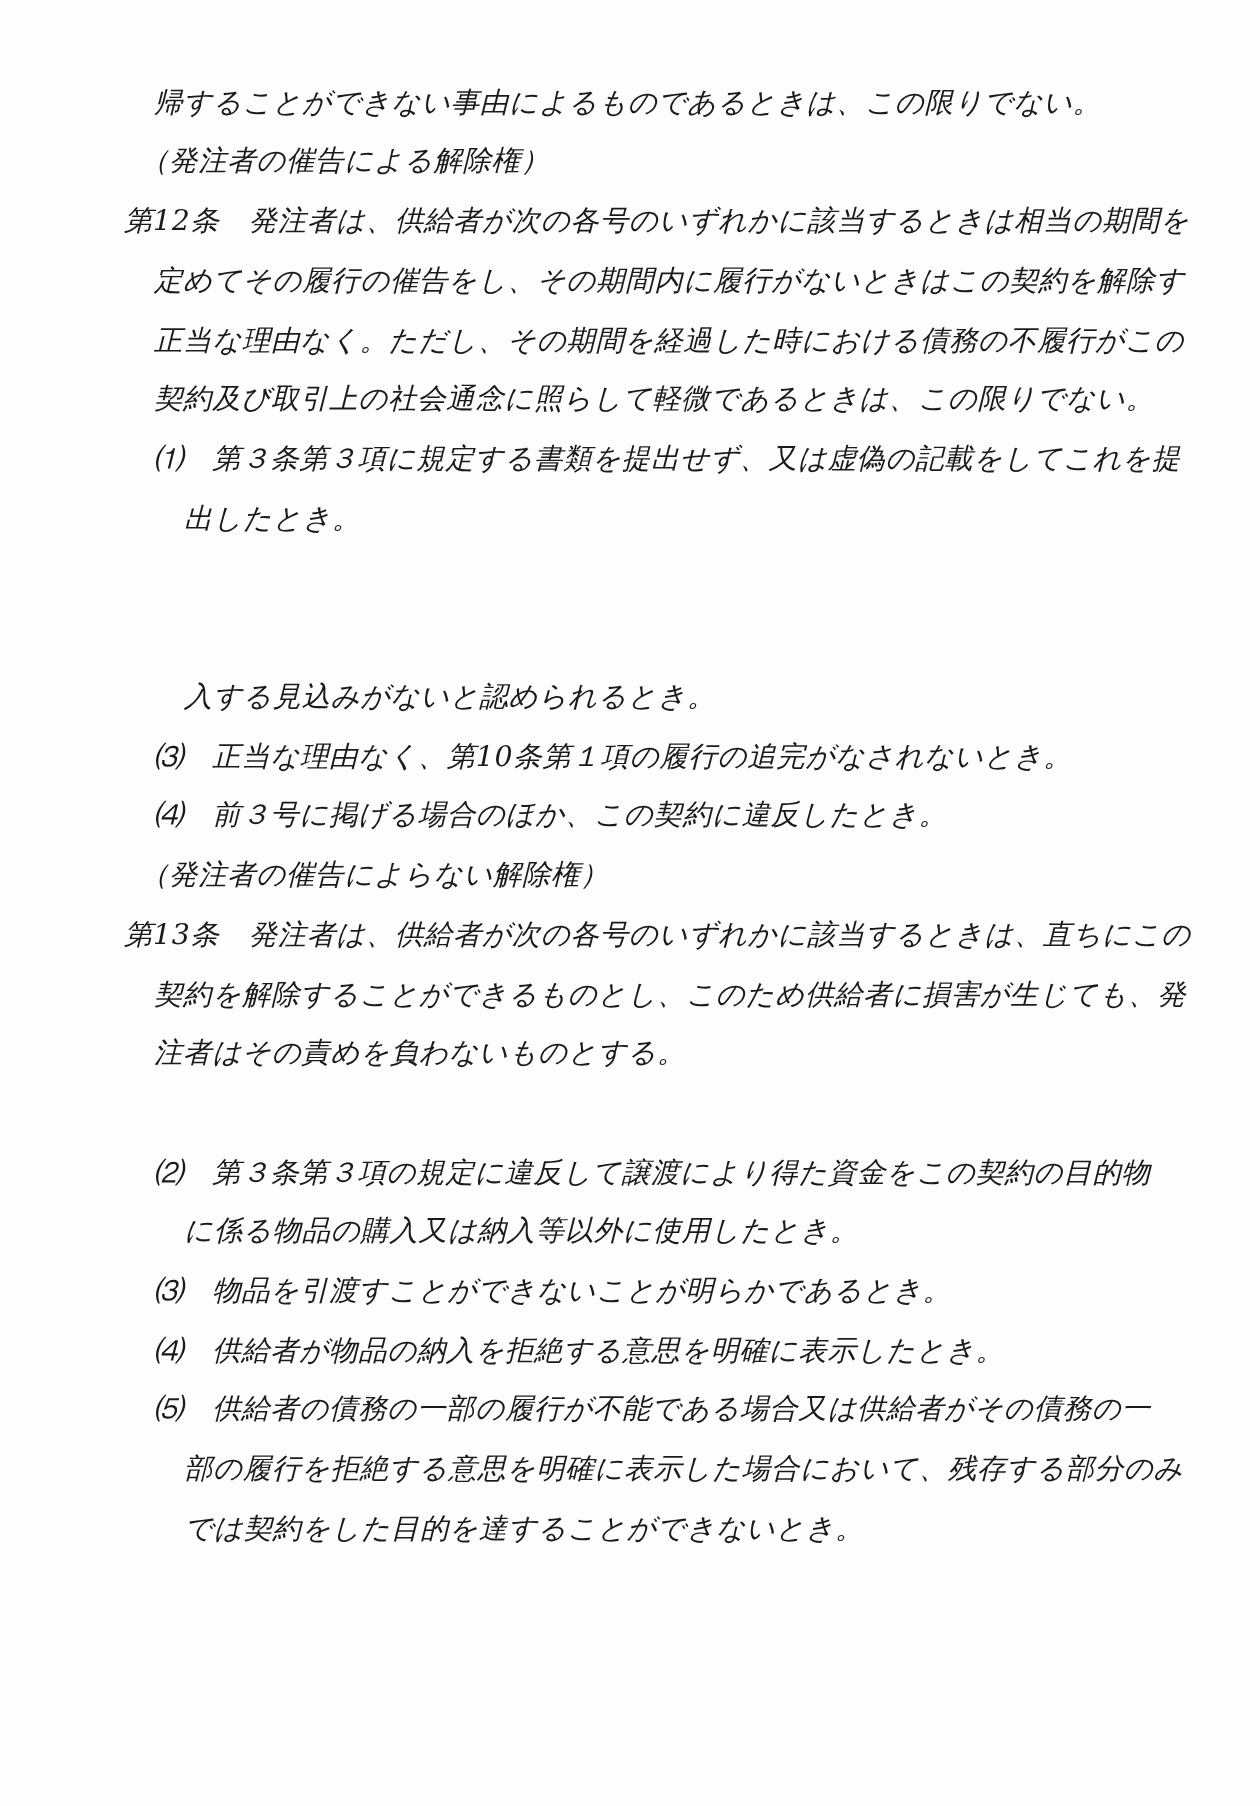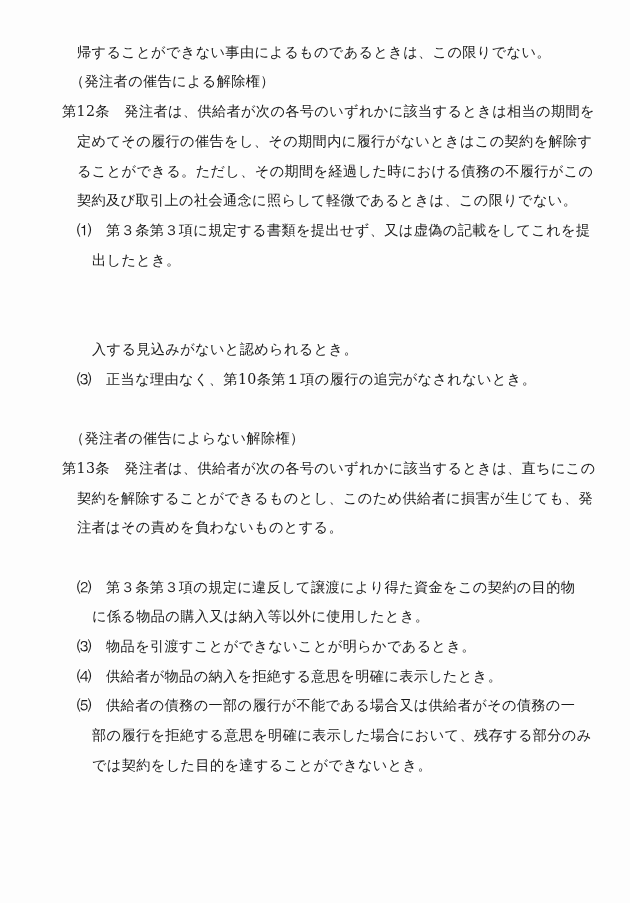--- a/index.html
+++ b/index.html
@@ -1,44 +1,45 @@
 <!DOCTYPE html>
 <html><head>
 <meta charset="utf-8">
 <style>
   html, body { margin: 0; padding: 0; background: #fdfdfd; }
   body {
     width: 630px; height: 903px; overflow: hidden; position: relative;
     font-family: "DejaVu Serif", "Liberation Serif", serif;
     color: #1a1a1a;
   }
-  .page { position: absolute; left: 0; top: 0; width: 630px; height: 903px; }
+  .page { position: absolute; left: 0; top: 0; width: 630px; height: 903px; font-style: italic; }
   .line {
     position: absolute;
     height: 22px;
     font-size: 14.2px;
     line-height: 22px;
     white-space: nowrap;
     letter-spacing: 0.35px;
   }
 </style>
 </head>
 <body>
 
 <div class="page">
   <div class="line" style="top:41px;left:77px">帰することができない事由によるものであるときは、この限りでない。</div>
   <div class="line" style="top:70px;left:70px">（発注者の催告による解除権）</div>
   <div class="line" style="top:100px;left:62px">第12条　発注者は、供給者が次の各号のいずれかに該当するときは相当の期間を</div>
   <div class="line" style="top:130px;left:77px">定めてその履行の催告をし、その期間内に履行がないときはこの契約を解除す</div>
-  <div class="line" style="top:160px;left:77px">ることができる。ただし、その期間を経過した時における債務の不履行がこの</div>
+  <div class="line" style="top:160px;left:77px">正当な理由なく。ただし、その期間を経過した時における債務の不履行がこの</div>
   <div class="line" style="top:189px;left:77px">契約及び取引上の社会通念に照らして軽微であるときは、この限りでない。</div>
   <div class="line" style="top:219px;left:77px">⑴　第３条第３項に規定する書類を提出せず、又は虚偽の記載をしてこれを提</div>
   <div class="line" style="top:249px;left:92px">出したとき。</div>
   <div class="line" style="top:338px;left:92px">入する見込みがないと認められるとき。</div>
   <div class="line" style="top:368px;left:77px">⑶　正当な理由なく、第10条第１項の履行の追完がなされないとき。</div>
+  <div class="line" style="top:397px;left:77px">⑷　前３号に掲げる場合のほか、この契約に違反したとき。</div>
   <div class="line" style="top:427px;left:70px">（発注者の催告によらない解除権）</div>
   <div class="line" style="top:457px;left:62px">第13条　発注者は、供給者が次の各号のいずれかに該当するときは、直ちにこの</div>
   <div class="line" style="top:487px;left:77px">契約を解除することができるものとし、このため供給者に損害が生じても、発</div>
   <div class="line" style="top:516px;left:77px">注者はその責めを負わないものとする。</div>
   <div class="line" style="top:576px;left:77px">⑵　第３条第３項の規定に違反して譲渡により得た資金をこの契約の目的物</div>
   <div class="line" style="top:635px;left:77px">⑶　物品を引渡すことができないことが明らかであるとき。</div>
   <div class="line" style="top:605px;left:92px">に係る物品の購入又は納入等以外に使用したとき。</div>
   <div class="line" style="top:665px;left:77px">⑷　供給者が物品の納入を拒絶する意思を明確に表示したとき。</div>
   <div class="line" style="top:724px;left:92px">部の履行を拒絶する意思を明確に表示した場合において、残存する部分のみ</div>
   <div class="line" style="top:694px;left:77px">⑸　供給者の債務の一部の履行が不能である場合又は供給者がその債務の一</div>

